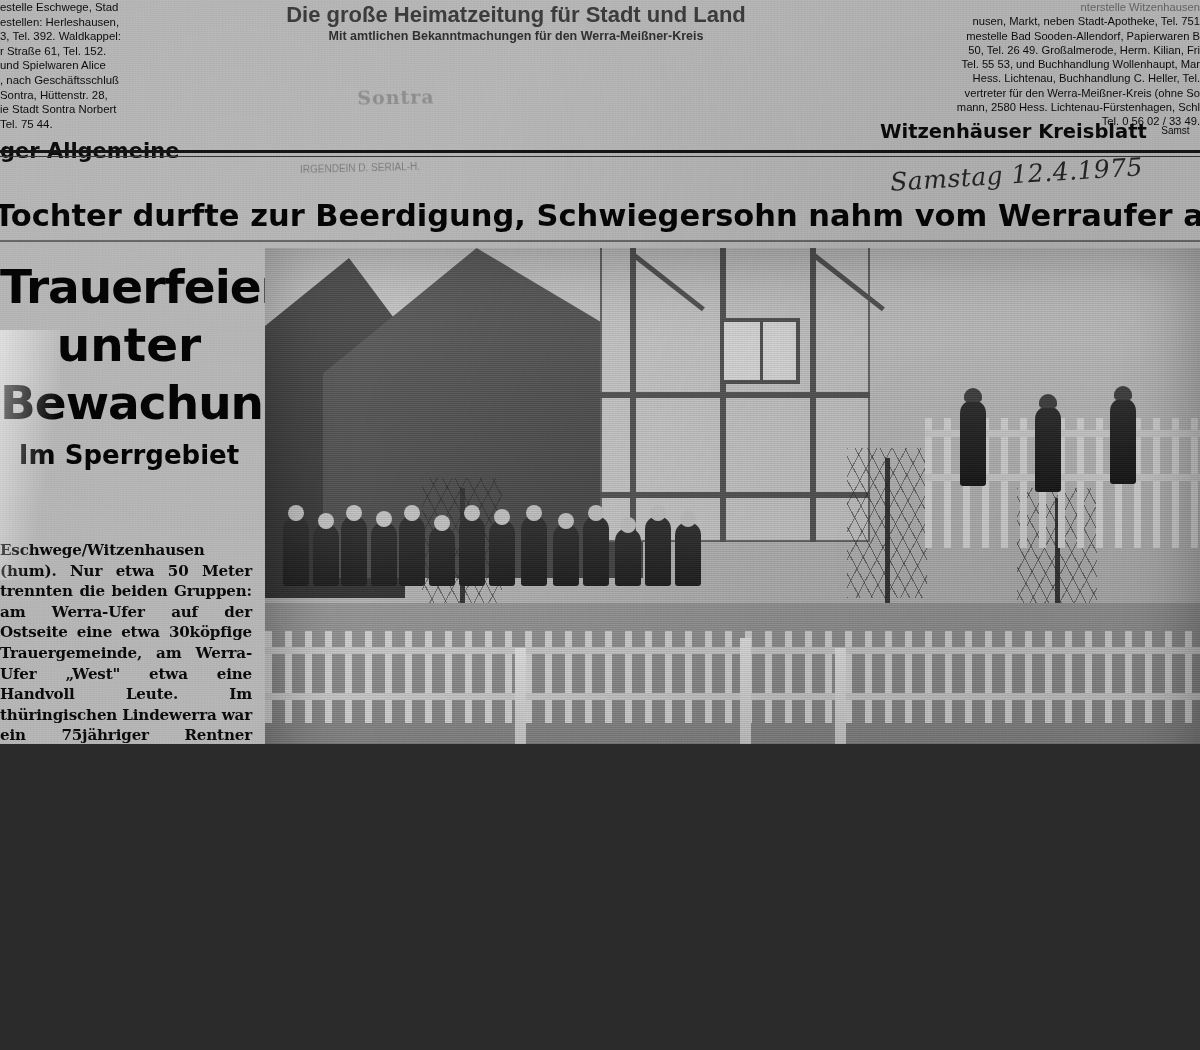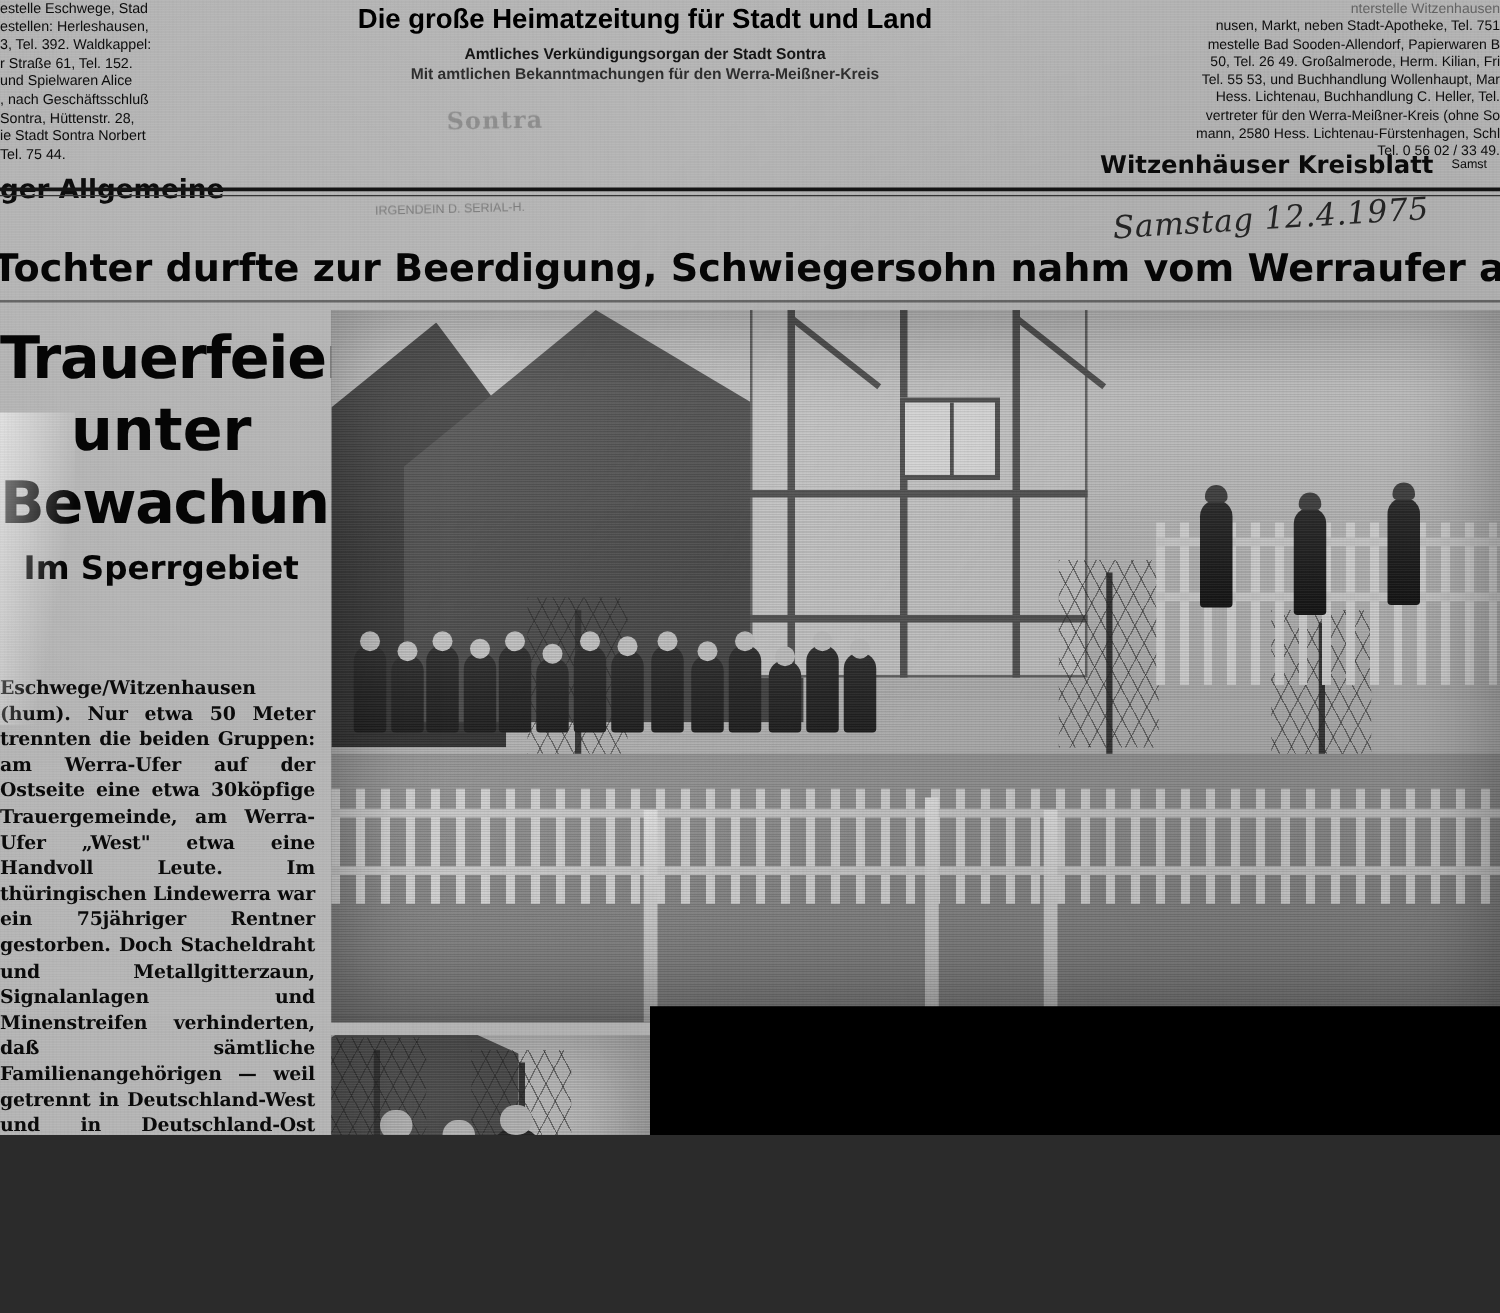--- a/index.html
+++ b/index.html
@@ -1,18 +1,18 @@
 <!DOCTYPE html>
 <html><head>
 <meta charset="utf-8">
 <style>
   html,body{margin:0;padding:0;background:#2b2b2b;}
   #page{
     position:relative;
-    width:1200px;height:908px;
+    width:1200px;height:744px;
     background:#b9b5ad;
     overflow:hidden;
     font-family:"Liberation Sans", sans-serif;
     color:#111;
     filter:grayscale(100%) contrast(105%);
     text-decoration:underline;
   }
   
   #page:before{
     content:"";position:absolute;inset:0;
@@ -29,21 +29,21 @@
   .mast-rule{position:absolute;left:0;top:150px;width:1200px;height:3px;background:#1a1a1a;}
   .mast-rule2{position:absolute;left:0;top:156px;width:1200px;height:1px;background:#3a3a3a;}
 
   .mast-center{position:absolute;left:206px;top:0px;width:620px;text-align:center;}
   .mast-title{
     font-family:"DejaVu Sans", sans-serif;
     font-weight:bold;font-size:57px;line-height:62px;letter-spacing:-1px;
     color:#0d0d0d;margin-top:4px;
     text-shadow:0 0 1px rgba(0,0,0,.6);
   }
-  .mast-sub1{font-weight:bold;font-size:22px;line-height:26px;margin-top:2px;color:#000000;}
+  .mast-sub1{font-weight:bold;font-size:22px;line-height:26px;margin-top:2px;color:#404040;}
   .mast-sub3{font-weight:bold;font-size:12.5px;line-height:16px;margin-top:7px;color:#1a1a1a;}
   .mast-sub4{font-weight:bold;font-size:12.5px;line-height:16px;color:#701a75;}
 
   .mast-left{position:absolute;left:0;top:0;width:196px;font-size:11.4px;line-height:14.6px;color:#121212;}
   .mast-left .ln{white-space:nowrap;overflow:hidden;}
   .mast-left .bigline{
     font-family:"DejaVu Sans", sans-serif;
     font-weight:bold;font-size:21px;line-height:24px;margin-top:8px;}
 
   .mast-right{position:absolute;left:880px;top:0;width:320px;font-size:11.2px;line-height:14.3px;color:#121212;}
@@ -214,21 +214,20 @@
       <div class="ln">und Spielwaren Alice</div>
       <div class="ln">, nach Geschäftsschluß</div>
       <div class="ln"> Sontra, Hüttenstr. 28,</div>
       <div class="ln">ie Stadt Sontra Norbert</div>
       <div class="ln">Tel. 75 44.</div>
       <div class="bigline">ger Allgemeine</div>
     </div>
 
     <div class="mast-center">
       <div class="mast-sub1">Die große Heimatzeitung für Stadt und Land</div>
-      <div class="mast-sub3">Amtliches Verkündigungsorgan der Stadt Sontra</div>
       <div class="mast-sub4">Mit amtlichen Bekanntmachungen für den Werra-Meißner-Kreis</div>
     </div>
 
     <div class="ghost">Sontra</div>
     <div class="ghost2">IRGENDEIN D. SERIAL-H.</div>
 
     <div class="mast-right">
       <div class="ln" style="color:rgba(40,38,35,.55)">nterstelle Witzenhausen</div>
       <div class="ln">nusen, Markt, neben Stadt-Apotheke, Tel. 751</div>
       <div class="ln">mestelle Bad Sooden-Allendorf, Papierwaren B</div>

